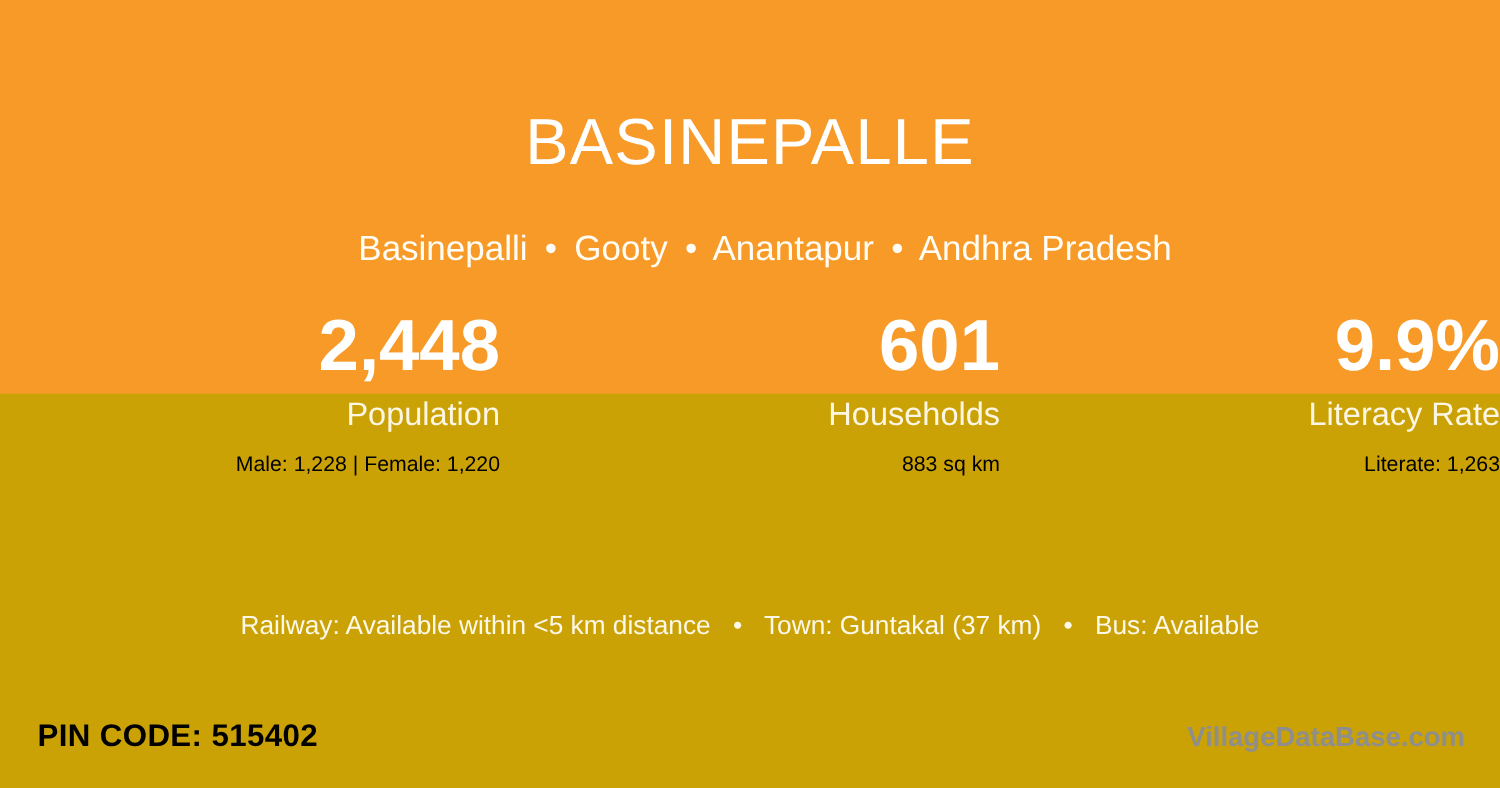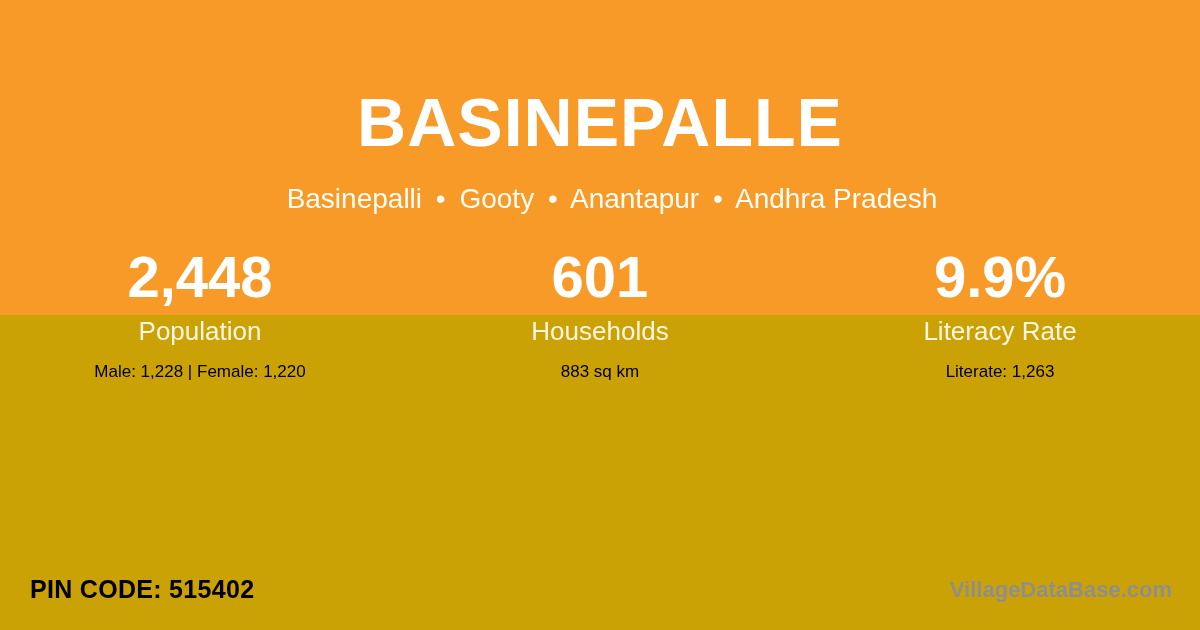--- a/index.html
+++ b/index.html
@@ -34,22 +34,22 @@
   #header {
     position: absolute;
     left: 0;
     top: 0;
     width: 1200px;
     text-align: center;
   }
   #village-title {
     margin: 0;
     padding: 0;
-    font-size: 68px;
-    font-weight: bold;
+    font-size: 52px;
+    font-weight: normal;
     color: #ffffff;
     letter-spacing: 1px;
     line-height: 1;
     position: absolute;
     top: 88px;
     left: 0;
     width: 1200px;
     text-align: center;
   }
   #village-subtitle {
@@ -72,21 +72,21 @@
   #stats-row {
     position: absolute;
     left: 0;
     top: 248px;
     width: 1200px;
     display: flex;
     flex-direction: row;
   }
   .stat-block {
     width: 400px;
-    text-align: center;
+    text-align: right;
   }
   .stat-value {
     display: block;
     font-size: 58px;
     font-weight: bold;
     color: #ffffff;
     line-height: 1;
     height: 60px;
   }
   .stat-label {
@@ -179,19 +179,26 @@
       <span class="stat-label">Households</span>
       <span class="stat-sub">883 sq km</span>
     </div>
     <div class="stat-block">
       <span class="stat-value">9.9%</span>
       <span class="stat-label">Literacy Rate</span>
       <span class="stat-sub">Literate: 1,263</span>
     </div>
   </div>
 
+  <div id="facilities">
+    <span>Railway: Available within &lt;5 km distance</span>
+    <span class="fsep">•</span>
+    <span>Town: Guntakal (37 km)</span>
+    <span class="fsep">•</span>
+    <span>Bus: Available</span>
+  </div>
 
   <div id="footer">
     <div id="pin-code">PIN CODE: 515402</div>
     <div id="brand">VillageDataBase.com</div>
   </div>
 
 </div>
 
 </body></html>

